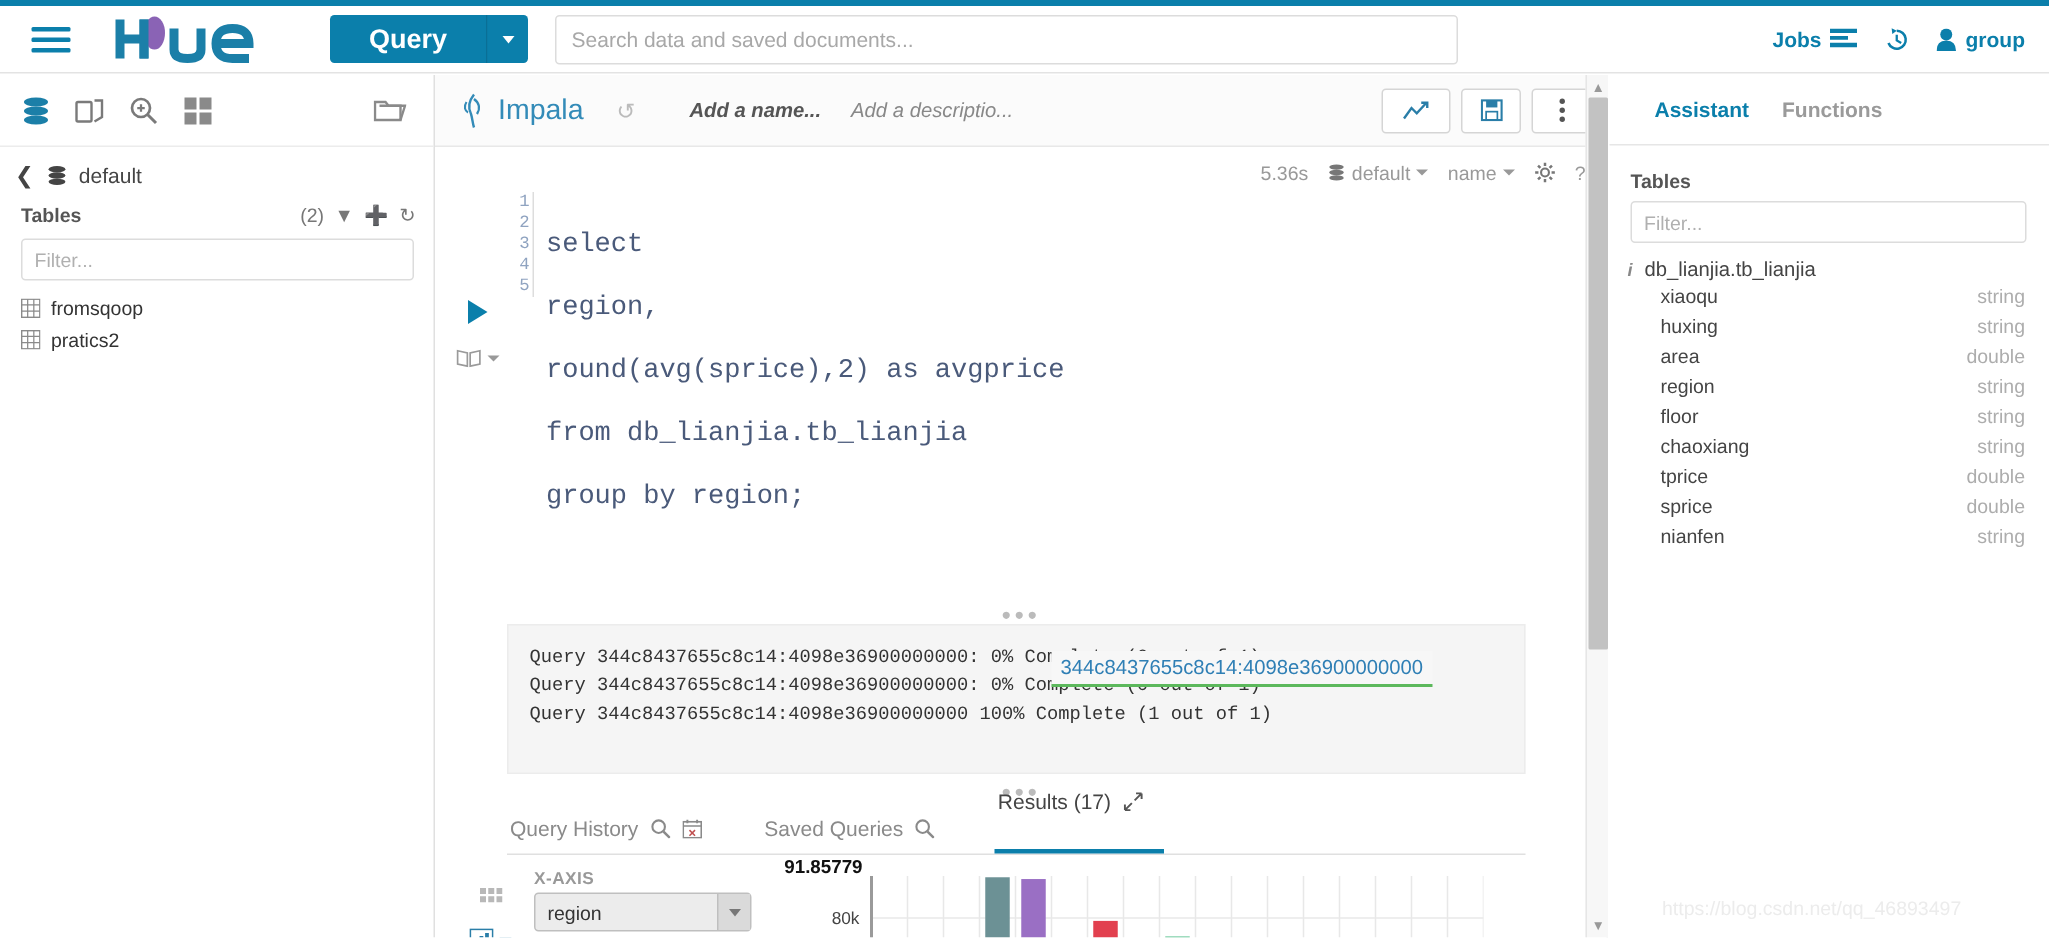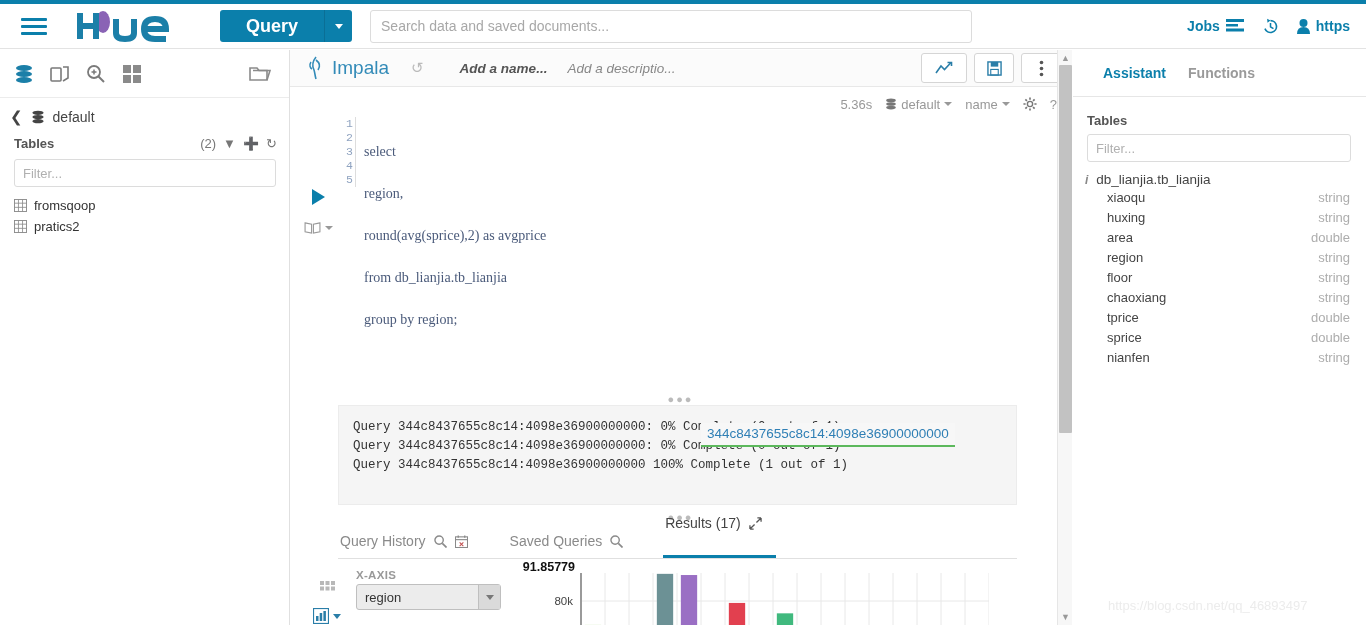--- a/index.html
+++ b/index.html
@@ -81,21 +81,21 @@
   }
   .filter-input::placeholder { color: #b0b0b0; }
   .tbl-item { display: flex; align-items: center; gap: 7px; padding: 3px 14px; font-size: 13px; color: #333; cursor: pointer; }
 
   
   .center {
     position: absolute; top: 50px; left: 290px; width: 782px; height: 575px;
     background: #fff; border-right: 1px solid #e0e0e0; overflow: hidden;
   }
   .editor-head {
-    height: 37px; background: #fbfbfb; border-bottom: 1px solid #e8e8e8;
+    height: 48px; background: #fbfbfb; border-bottom: 1px solid #e8e8e8;
     display: flex; align-items: center; padding: 0 10px 0 18px;
   }
   .impala-title { font-size: 19px; color: #338bb8; margin-left: 8px; cursor: pointer; }
   .hist-ic { margin-left: 22px; color: #bbb; font-size: 15px; cursor: pointer; }
   .add-name { margin-left: 36px; font-size: 13.5px; font-weight: bold; font-style: italic; color: #555; cursor: pointer; }
   .add-desc { margin-left: 20px; font-size: 13.5px; font-style: italic; color: #888; cursor: pointer; }
   .eh-btns { margin-left: auto; display: flex; gap: 7px; }
   .eh-btn {
     width: 40px; height: 30px; border: 1px solid #d5d5d5; border-radius: 3px;
     background: #fff; display: flex; align-items: center; justify-content: center;
@@ -108,21 +108,21 @@
     gap: 13px; padding-right: 14px; font-size: 13px; color: #999; padding-top: 4px;
   }
   .meta-row .m { display: flex; align-items: center; gap: 4px; cursor: pointer; }
   .caret-sm { width: 0; height: 0; border-left: 4px solid transparent; border-right: 4px solid transparent; border-top: 4px solid #999; }
 
   .editor-body { display: flex; padding-left: 6px; }
   .run-col { width: 44px; padding-top: 72px; display: flex; flex-direction: column; align-items: center; gap: 16px; }
   .play-tri { width: 0; height: 0; border-top: 8px solid transparent; border-bottom: 8px solid transparent; border-left: 13px solid #0B7FAB; cursor: pointer; }
   .code-wrap { position: relative; margin-left: 0; }
   .code {
-    font-family: Liberation Serif, serif; font-size: 14px; line-height: 14px;
+    font-family: Liberation Mono, monospace; font-size: 18px; line-height: 14px;
     white-space: pre; color: #4a5a7a;
   }
   .gutter {
     position: absolute; left: 0; top: 0; width: 16px; text-align: right;
     color: #8fa3c0; font-family: "Liberation Mono", monospace; font-size: 11.5px; line-height: 14px;
     border-right: 1px solid #ddd; padding-right: 2px;
   }
   .code-lines { margin-left: 24px; }
 
   
@@ -239,21 +239,21 @@
           <path d="M10 3 A7 7 0 1 1 3.5 12.5" stroke="#0B7FAB" stroke-width="2" fill="none"></path>
           <path d="M10 3 L6 1 L6.5 5.5 Z" fill="#0B7FAB"></path>
           <path d="M10 6 L10 10.5 L13.5 12.5" stroke="#0B7FAB" stroke-width="1.8" fill="none"></path>
         </svg>
       </div>
       <div class="hr-item">
         <svg width="13" height="15" viewBox="0 0 13 15">
           <circle cx="6.5" cy="4" r="4" fill="#0B7FAB"></circle>
           <path d="M0 15 Q0 8 6.5 8 Q13 8 13 15 Z" fill="#0B7FAB"></path>
         </svg>
-        <span>https</span>
+        <span>group</span>
       </div>
     </div>
   </div>
 
   <div class="left-panel">
     <div class="left-iconbar">
       <svg width="20" height="20" viewBox="0 0 20 20">
         <ellipse cx="10" cy="4" rx="8" ry="3" fill="#1b7fa8"></ellipse>
         <ellipse cx="10" cy="10" rx="8" ry="3" fill="#1b7fa8"></ellipse>
         <ellipse cx="10" cy="16" rx="8" ry="3" fill="#1b7fa8"></ellipse>

